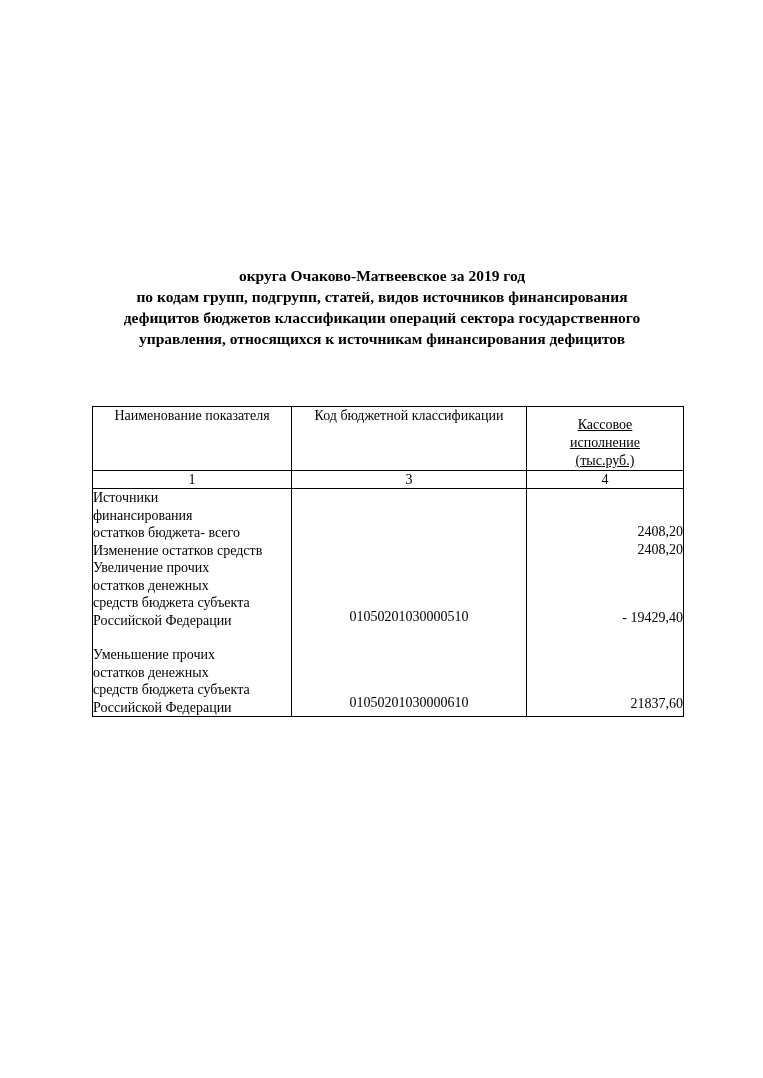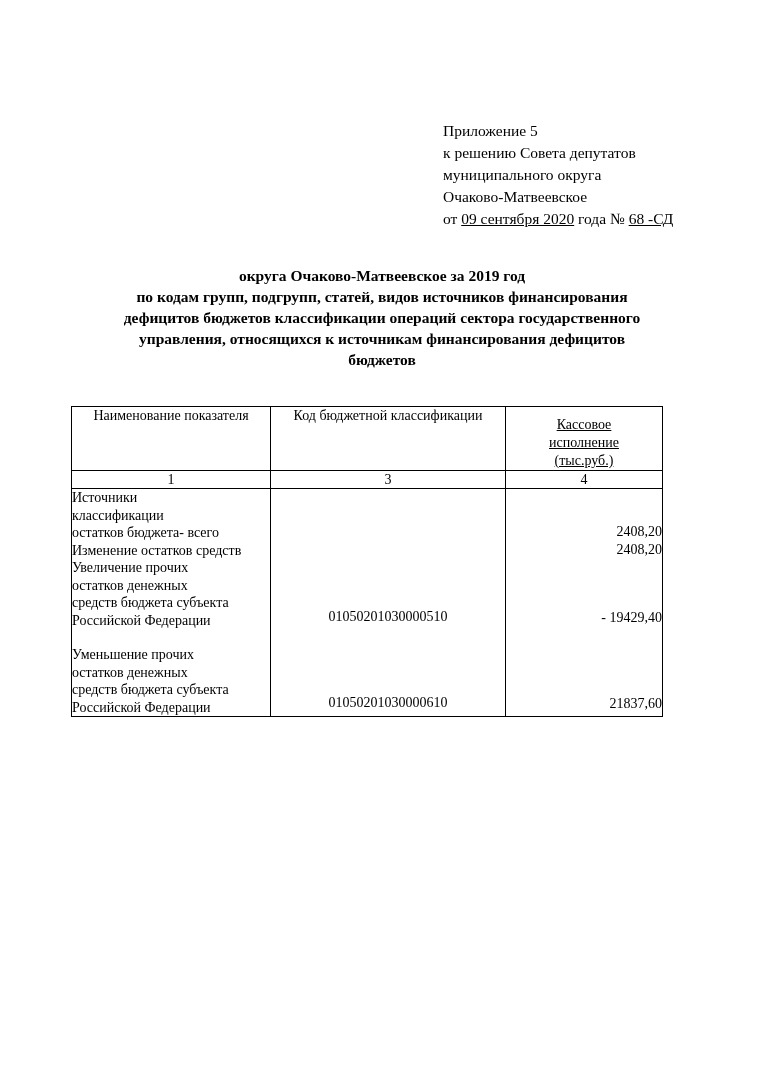--- a/index.html
+++ b/index.html
@@ -46,21 +46,21 @@
     width: 604px;
     text-align: center;
     font-weight: bold;
     font-size: 15.5px;
     line-height: 21px;
   }
 
   
   .table-wrap {
     position: absolute;
-    left: 71px;
+    left: 92px;
     top: 406px;
     width: 591px;
   }
   table.budget {
     border-collapse: collapse;
     width: 591px;
     table-layout: fixed;
   }
   table.budget td, table.budget th {
     border: 1px solid #000000;
@@ -108,34 +108,26 @@
     padding: 3px 10px 3px 4px;
   }
   .b { font-weight: normal; }
   .spacer-line { display: block; height: 17px; }
 </style>
 </head>
 <body>
 
 <div class="page">
 
-  <div class="appendix-block">
-    <div class="line">Приложение 5</div>
-    <div class="line">к решению Совета депутатов</div>
-    <div class="line">муниципального округа</div>
-    <div class="line">Очаково-Матвеевское</div>
-    <div class="line"><span>от </span><span class="u">09 сентября 2020</span><span> года № </span><span class="u">68 -СД</span></div>
-  </div>
 
   <div class="doc-title">
     <div>округа Очаково-Матвеевское за 2019 год</div>
     <div>по кодам групп, подгрупп, статей, видов источников финансирования</div>
     <div>дефицитов бюджетов классификации операций сектора государственного</div>
     <div>управления, относящихся к источникам финансирования дефицитов</div>
-    <div>бюджетов</div>
   </div>
 
   <div class="table-wrap">
     <table class="budget">
       <colgroup>
         <col class="c1">
           <col class="c2">
           <col class="c3">
       </colgroup>
       <tbody>
@@ -150,21 +142,21 @@
         </tr>
         <tr class="numrow">
           <td>1</td>
           <td>3</td>
           <td>4</td>
         </tr>
 
         <tr>
           <td class="cell-name">
             <div class="b">Источники</div>
-            <div class="b">классификации</div>
+            <div class="b">финансирования</div>
             <div class="b">остатков бюджета- всего</div>
             <div>Изменение остатков средств</div>
             <div>Увеличение прочих</div>
             <div>остатков денежных</div>
             <div>средств бюджета субъекта</div>
             <div>Российской Федерации</div>
             <span class="spacer-line"></span>
             <div>Уменьшение прочих</div>
             <div>остатков денежных</div>
             <div>средств бюджета субъекта</div>

